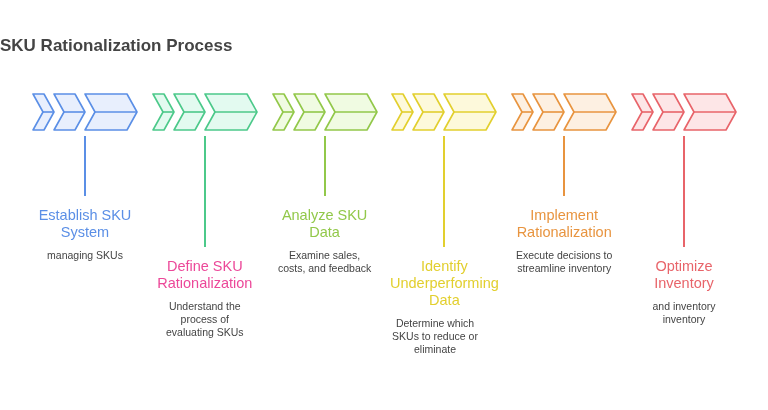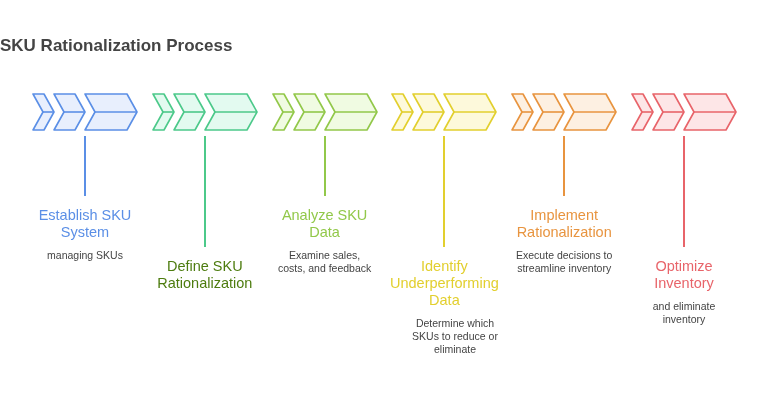--- a/index.html
+++ b/index.html
@@ -38,23 +38,28 @@
     </div>
     <svg class="chev" width="106" height="38" viewBox="-1 -1 106 38" style="left: 151.8px;">
       <path d="M0,0 L11,0 L21,18 L11,36 L0,36 L10,18 Z" fill="#e3faf0" stroke="#4cc98a" stroke-width="1.6" stroke-linejoin="round"></path>
       <line x1="10" y1="18" x2="21" y2="18" stroke="#4cc98a" stroke-width="1.6"></line>
       <path d="M21,0 L42,0 L52,18 L42,36 L21,36 L31,18 Z" fill="#e3faf0" stroke="#4cc98a" stroke-width="1.6" stroke-linejoin="round"></path>
       <line x1="31" y1="18" x2="52" y2="18" stroke="#4cc98a" stroke-width="1.6"></line>
       <path d="M52,0 L94,0 L104,18 L94,36 L52,36 L62,18 Z" fill="#e3faf0" stroke="#4cc98a" stroke-width="1.6" stroke-linejoin="round"></path>
       <line x1="62" y1="18" x2="104" y2="18" stroke="#4cc98a" stroke-width="1.6"></line>
     </svg>
     <div class="vline" style="left: 203.8px; height: 111px; background: rgb(76, 201, 138);"></div>
-    <div class="step-title" style="left: 134.8px; top: 258px; color: #4d7c0f;">
+    <div class="step-title" style="left: 134.8px; top: 258px; color: #ec4899;">
       <div>Define SKU</div>
       <div>Rationalization</div>
+    </div>
+    <div class="step-desc" style="left: 134.8px; top: 300px;">
+      <div>Understand the</div>
+      <div>process of</div>
+      <div>evaluating SKUs</div>
     </div>
     <svg class="chev" width="106" height="38" viewBox="-1 -1 106 38" style="left: 271.6px;">
       <path d="M0,0 L11,0 L21,18 L11,36 L0,36 L10,18 Z" fill="#f0fbe2" stroke="#92c84a" stroke-width="1.6" stroke-linejoin="round"></path>
       <line x1="10" y1="18" x2="21" y2="18" stroke="#92c84a" stroke-width="1.6"></line>
       <path d="M21,0 L42,0 L52,18 L42,36 L21,36 L31,18 Z" fill="#f0fbe2" stroke="#92c84a" stroke-width="1.6" stroke-linejoin="round"></path>
       <line x1="31" y1="18" x2="52" y2="18" stroke="#92c84a" stroke-width="1.6"></line>
       <path d="M52,0 L94,0 L104,18 L94,36 L52,36 L62,18 Z" fill="#f0fbe2" stroke="#92c84a" stroke-width="1.6" stroke-linejoin="round"></path>
       <line x1="62" y1="18" x2="104" y2="18" stroke="#92c84a" stroke-width="1.6"></line>
     </svg>
     <div class="vline" style="left: 323.6px; height: 60px; background: rgb(146, 200, 74);"></div>
@@ -73,21 +78,21 @@
       <line x1="31" y1="18" x2="52" y2="18" stroke="#e2cf2e" stroke-width="1.6"></line>
       <path d="M52,0 L94,0 L104,18 L94,36 L52,36 L62,18 Z" fill="#fdf9db" stroke="#e2cf2e" stroke-width="1.6" stroke-linejoin="round"></path>
       <line x1="62" y1="18" x2="104" y2="18" stroke="#e2cf2e" stroke-width="1.6"></line>
     </svg>
     <div class="vline" style="left: 443.4px; height: 111px; background: rgb(226, 207, 46);"></div>
     <div class="step-title" style="left: 374.4px; top: 258px; color: rgb(226, 207, 46);">
       <div>Identify</div>
       <div>Underperforming</div>
       <div>Data</div>
     </div>
-    <div class="step-desc" style="left: 385px; top: 317px;">
+    <div class="step-desc" style="left: 365px; top: 317px;">
       <div>Determine which</div>
       <div>SKUs to reduce or</div>
       <div>eliminate</div>
     </div>
     <svg class="chev" width="106" height="38" viewBox="-1 -1 106 38" style="left: 511.2px;">
       <path d="M0,0 L11,0 L21,18 L11,36 L0,36 L10,18 Z" fill="#fdf0e2" stroke="#e8943f" stroke-width="1.6" stroke-linejoin="round"></path>
       <line x1="10" y1="18" x2="21" y2="18" stroke="#e8943f" stroke-width="1.6"></line>
       <path d="M21,0 L42,0 L52,18 L42,36 L21,36 L31,18 Z" fill="#fdf0e2" stroke="#e8943f" stroke-width="1.6" stroke-linejoin="round"></path>
       <line x1="31" y1="18" x2="52" y2="18" stroke="#e8943f" stroke-width="1.6"></line>
       <path d="M52,0 L94,0 L104,18 L94,36 L52,36 L62,18 Z" fill="#fdf0e2" stroke="#e8943f" stroke-width="1.6" stroke-linejoin="round"></path>
@@ -109,16 +114,16 @@
       <line x1="31" y1="18" x2="52" y2="18" stroke="#e8646a" stroke-width="1.6"></line>
       <path d="M52,0 L94,0 L104,18 L94,36 L52,36 L62,18 Z" fill="#fde6e7" stroke="#e8646a" stroke-width="1.6" stroke-linejoin="round"></path>
       <line x1="62" y1="18" x2="104" y2="18" stroke="#e8646a" stroke-width="1.6"></line>
     </svg>
     <div class="vline" style="left: 683px; height: 111px; background: rgb(232, 100, 106);"></div>
     <div class="step-title" style="left: 614px; top: 258px; color: rgb(232, 100, 106);">
       <div>Optimize</div>
       <div>Inventory</div>
     </div>
     <div class="step-desc" style="left: 614px; top: 300px;">
-      <div>and eliminate</div>
+      <div>and inventory</div>
       <div>inventory</div>
     </div>
   </div>
 
 </body></html>

